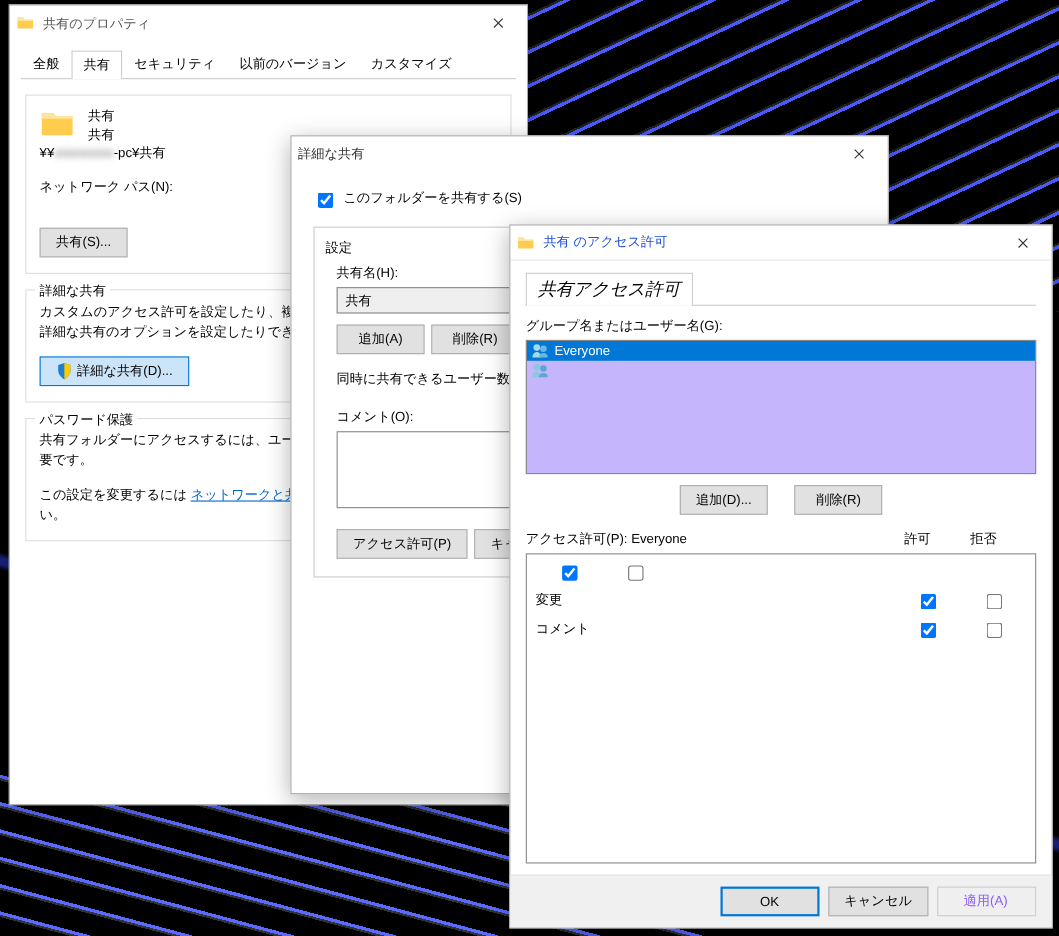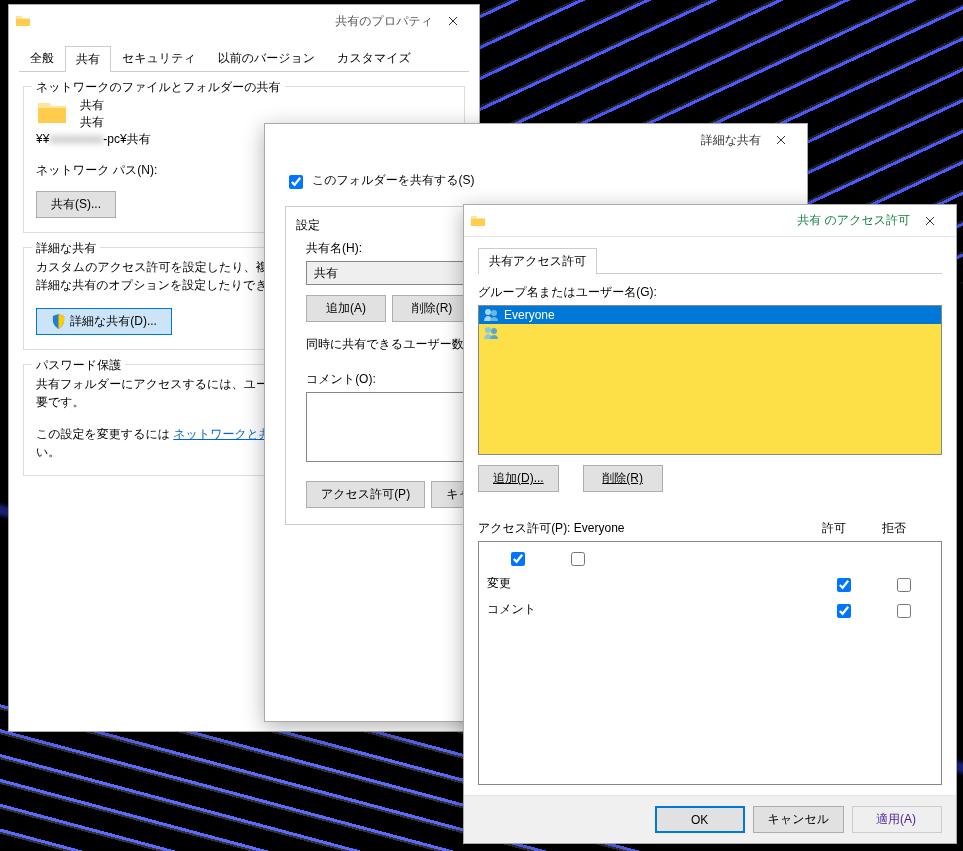--- a/index.html
+++ b/index.html
@@ -20,70 +20,70 @@
     transform:rotate(-5deg);
   }
   .diagonal-stripes::after {
     content:""; position:absolute; bottom:-50px; left:-50px; width:700px; height:200px;
     background:repeating-linear-gradient(15deg, #000 0 6px, #333 6px 8px, #5a6aff 8px 11px, #000 11px 24px);
   }
 
   .dlg { position:absolute; background:#fff; border:1px solid #aaa; box-shadow:0 5px 20px rgba(0,0,0,.3); }
   .titlebar { display:flex; align-items:center; height:32px; padding:0 6px; }
   .titlebar .folder-icon { width:16px; height:16px; margin-right:8px; }
-  .titlebar .title { flex:1; color:#555;text-align:right; }
+  .titlebar .title { flex:1; color:#555; }
   .titlebar .close { width:40px; height:30px; display:flex; align-items:center; justify-content:center; color:#333; cursor:pointer; }
   .close svg { width:10px; height:10px; }
 
   .folder-icon-svg { fill:#ffcc4d; }
 
   
   #dlg1 { left:8px; top:4px; width:472px; height:728px; }
   .tabs { display:flex; border-bottom:1px solid #ccc; margin:8px 10px 0; }
   .tab { padding:4px 10px; border:1px solid transparent; border-bottom:none; cursor:pointer; }
   .tab.active { border-color:#ccc; background:#fff; position:relative; top:1px; }
   .group-box { border:1px solid #ddd; margin:14px 14px 0; padding:10px 12px 14px; position:relative; }
   .group-box > .legend { position:absolute; top:-8px; left:8px; background:#fff; padding:0 4px; color:#000; }
   .big-folder { width:32px; height:32px; }
   .net-share-row { display:flex; gap:12px; align-items:flex-start; }
   .btn { background:#e1e1e1; border:1px solid #adadad; padding:4px 14px; cursor:pointer; min-width:80px; text-align:center;}
   .btn.primary { border:2px solid #0078d7; background:#e1e1e1; }
   .btn.selected { border:1px solid #0078d7; background:#cce4f7; }
-  .btn.disabled { color:#4c1d95; background:#efefef; border-color:#ccc; cursor:default;padding-left:12px; }
+  .btn.disabled { color:#8b5cf6; background:#efefef; border-color:#ccc; cursor:default;padding-left:12px; }
   .link { color:#0066cc; text-decoration:underline; cursor:pointer; }
   .bottom-btns { display:flex; justify-content:flex-end; gap:8px; padding:12px; }
   .shield { width:15px; height:15px; vertical-align:middle; margin-right:4px; }
 
   
   #dlg2 { left:264px; top:123px; width:544px; height:599px; }
   #dlg2 .body { padding:16px 20px; }
   .checkbox-row { display:flex; align-items:flex-start; gap:6px; }
   .checkbox-row input { width:14px; height:14px; }
   .fieldset { border:1px solid #ccc; padding:10px; margin-top:10px; }
   .fieldset .legend { margin-bottom:6px; }
   input[type=text], textarea { border:1px solid #888; padding:3px 5px; font-family:inherit; font-size:12px; }
 
   
   #dlg3 { left:463px; top:204px; width:494px; height:640px; }
   #dlg3 .body { padding:10px 14px; flex:1; display:flex; flex-direction:column;}
   .perm-tabs { display:flex; border-bottom:1px solid #ccc; margin-bottom:10px;}
-  .perm-tabs .tab { font-size:12px; }
-  .listbox { border:1px solid #888; height:150px; background:#fde047; overflow:hidden; }
+  .perm-tabs .tab { font-size:16px;font-style:italic; }
+  .listbox { border:1px solid #888; height:122px; background:#c4b5fd; overflow:hidden; }
   .list-item { display:flex; align-items:center; padding:1px 4px; gap:5px; }
   .list-item.selected { background:#0078d7; color:#fff; }
   .users-icon { width:16px; height:16px; flex-shrink:0; }
-  .perm-header { display:flex; margin-top:28px; }
+  .perm-header { display:flex; margin-top:14px; }
   .perm-header .c1 { flex:1; }
   .perm-header .c2, .perm-header .c3 { width:60px; text-align:left; }
   .perm-rows { border:1px solid #888; flex:1; padding:4px 0; }
   .perm-row { display:flex; padding:3px 8px; }
   .perm-row .c1 { flex:1; }
   .perm-row .c2, .perm-row .c3 { width:60px; text-align:center; }
   .perm-row input[type=checkbox]{ width:14px; height:14px; }
-  .btn-row { display:flex; justify-content:flex-start; gap:24px; margin-top:10px;text-decoration:underline; }
+  .btn-row { display:flex; justify-content:center; gap:24px; margin-top:10px; }
   #dlg3 .footer { display:flex; justify-content:flex-end; gap:8px; padding:10px 14px; border-top:1px solid #e5e5e5; background:#f0f0f0;}
   #dlg3 { display:flex; flex-direction:column; }
   .blur { color:transparent; text-shadow:0 0 6px rgba(0,0,0,.6); }
 </style>
 </head>
 <body>
 
 <div class="desktop-bg"></div>
 <div class="diagonal-stripes"></div>
 
@@ -104,38 +104,37 @@
   </div>
   <div class="tabs">
     <div class="tab">全般</div>
     <div class="tab active">共有</div>
     <div class="tab">セキュリティ</div>
     <div class="tab">以前のバージョン</div>
     <div class="tab">カスタマイズ</div>
   </div>
 
   <div class="group-box">
-    <span class="legend">ネットワークのファイルとフォルダーの共有</span>
     <div class="net-share-row">
       <span class="big-folder">
         <svg viewBox="0 0 32 32">
             <path class="folder-icon-svg" d="M2 6h11l2 3h15v17H2z"></path>
             <path fill="#ffe49a" d="M2 6h11l2 3h15v2H2z"></path>
           </svg>
       </span>
       <div>
         <div>共有</div>
         <div>共有</div>
       </div>
     </div>
     <div>
       <span>¥¥</span><span class="blur">xxxxxxxxx</span><span>-pc¥共有</span>
     </div>
     <div style="margin-top:14px">ネットワーク パス(N):</div>
-    <div style="margin-top:12px">
+    <div style="margin-top:28px">
       <button class="btn">共有(S)...</button>
     </div>
   </div>
 
   <div class="group-box">
     <span class="legend">詳細な共有</span>
     <div style="line-height:1.5">カスタムのアクセス許可を設定したり、複数の共有を作成したり、その他の詳細な共有のオプションを設定したりできます。</div>
     <div style="margin-top:14px">
       <button class="btn selected">
         <svg class="shield" viewBox="0 0 16 16">
@@ -202,21 +201,21 @@
 </div>
 
 <div id="dlg3" class="dlg">
   <div class="titlebar" style="border-bottom:1px solid #e5e5e5">
     <span class="folder-icon">
       <svg viewBox="0 0 16 16">
           <path class="folder-icon-svg" d="M1 3h5l1 2h8v8H1z"></path>
           <path fill="#ffe49a" d="M1 3h5l1 2h8v1H1z"></path>
         </svg>
     </span>
-    <span class="title" style="color:#15803d">共有 のアクセス許可</span>
+    <span class="title" style="color:#1d4ed8">共有 のアクセス許可</span>
     <span class="close">
       <svg viewBox="0 0 10 10">
           <path d="M1 1l8 8M9 1l-8 8" stroke="currentColor" stroke-width="1"></path>
         </svg>
     </span>
   </div>
   <div class="body">
     <div class="perm-tabs">
       <div class="tab active">共有アクセス許可</div>
     </div>

